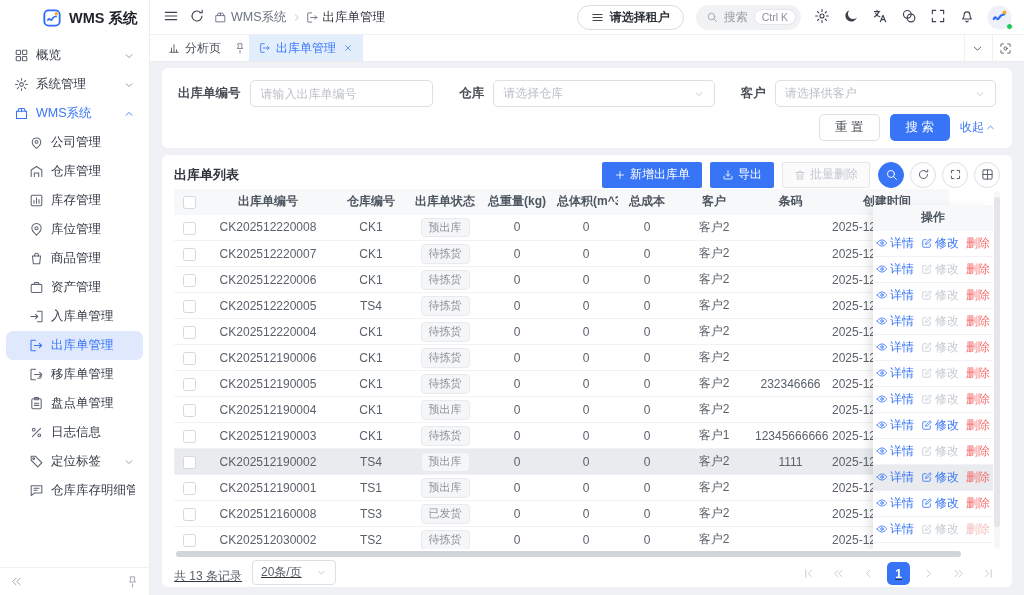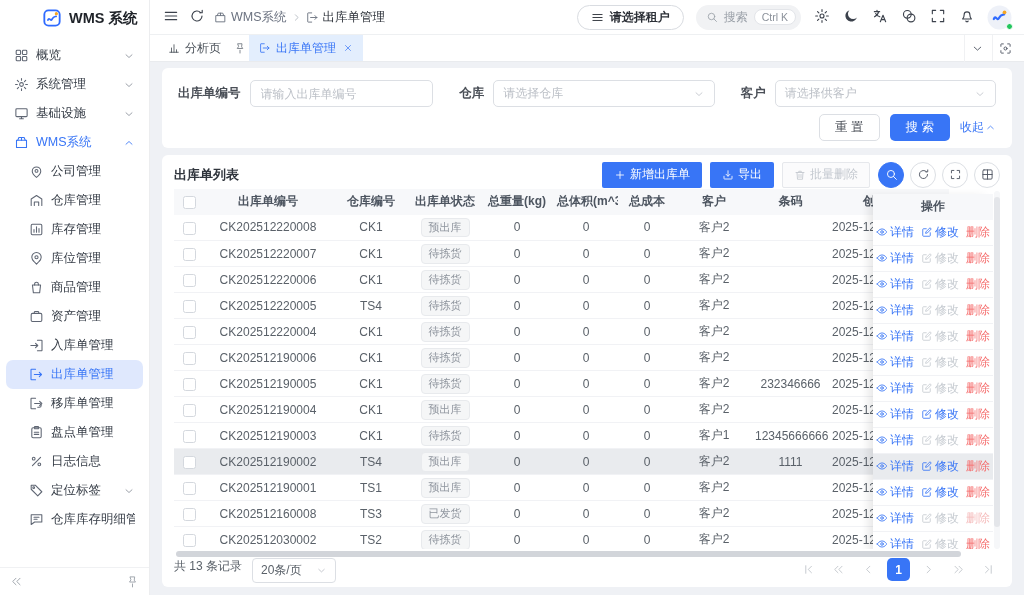--- a/index.html
+++ b/index.html
@@ -104,37 +104,37 @@
   .table-zone { position:relative; height:364px; overflow:hidden; }
   table { border-collapse:collapse; table-layout:fixed; width:775px; }
   th { height:26px; background:#f7f8fa; font-size:12px; color:#4d5560; font-weight:700; text-align:center; padding:0 3px; white-space:nowrap; overflow:hidden; }
   td { height:26px; font-size:12px; color:#5a6169; text-align:center; border-bottom:1px solid #f1f2f5; padding:0 3px; white-space:nowrap; overflow:hidden; }
   th.created { text-align:left; padding-left:34px; }
   td.created { text-align:left; padding-left:3px; }
   tr.hl td { background:#e9ebee; }
   .cb { display:inline-block; width:13px; height:13px; border:1px solid #d4d8de; border-radius:2.5px; background:#fff; vertical-align:middle; cursor:pointer; }
   .badge { display:inline-block; padding:2px 7px; border:1px solid #e8eaed; background:#f5f6f7; color:#8f959e; border-radius:4px; font-size:11px; line-height:1.25; }
 
-  .action-col { position:absolute; top:5px; right:7px; width:120px; box-shadow:-7px 0 10px -3px rgba(0,0,0,.10); }
+  .action-col { position:absolute; top:16px; right:7px; width:120px; box-shadow:-7px 0 10px -3px rgba(0,0,0,.10); }
   .ac-cell { height:26px; display:flex; align-items:center; justify-content:center; gap:7px; font-size:12px; border-bottom:1px solid #f1f2f5; background:#fff; }
   .ac-head { background:#f7f8fa; font-weight:700; color:#4d5560; border-bottom:none; }
   .ac-cell.hl { background:#e9ebee; }
   .a-link { display:inline-flex; align-items:center; gap:2px; color:#3875f6; cursor:pointer; }
   .a-link .icon { width:12px; height:12px; display:flex; }
   .a-link .icon svg { width:12px; height:12px; }
   .a-link.disabled { color:#c6cbd1; cursor:not-allowed; }
   .a-del { color:#f56c6c; }
   .a-del.disabled { color:#f5bcbc; }
 
   .vscroll { position:absolute; top:2px; right:0; width:6px; height:358px; background:#f6f7f9; border-radius:3px; }
   .vthumb { position:absolute; top:6px; right:0; width:6px; height:330px; background:#e4e6ea; border-radius:3px; }
   .hscroll { height:8px; position:relative; margin-top:1px; }
   .hthumb { position:absolute; left:2px; top:1px; height:6px; width:95%; background:#d2d5da; border-radius:3px; cursor:pointer; }
 
-  .t-foot { height:27px; display:flex; align-items:flex-start; gap:10px; margin-bottom:2px; }
+  .t-foot { height:27px; display:flex; align-items:flex-end; gap:10px; margin-bottom:2px;text-decoration:underline; }
   .foot-total { font-size:12px; color:#5a6169; }
   .size-select { width:84px; height:25px; border:1px solid #dcdfe4; border-radius:4px; display:flex; align-items:center; justify-content:space-between; padding:0 8px; color:#5a6169; font-size:12px; cursor:pointer; background:#fff; }
   .size-select .caret { width:11px; height:11px; color:#b6bac1; display:flex; }
   .size-select .caret svg { width:11px; height:11px; }
   .pager { margin-left:auto; display:flex; align-items:center; gap:7px; color:#c2c6cc; }
   .pg { width:23px; height:23px; display:flex; align-items:center; justify-content:center; cursor:pointer; }
   .pg svg { width:13px; height:13px; }
   .pg.current { background:#3875f6; color:#fff; border-radius:5px; font-size:12px; font-weight:700; }
 </style>
 </head>
@@ -170,34 +170,20 @@
           </span>
         </div>
         <div class="mi top">
           <span class="icon">
             <svg viewBox="0 0 24 24" fill="none" stroke="currentColor" stroke-width="1.7" stroke-linecap="round" stroke-linejoin="round">
               <circle cx="12" cy="12" r="3"></circle>
               <path d="M12 2.5v2.8M12 18.7v2.8M2.5 12h2.8M18.7 12h2.8M5.3 5.3l2 2M16.7 16.7l2 2M18.7 5.3l-2 2M7.3 16.7l-2 2"></path>
             </svg>
           </span>
           <span class="lbl">系统管理</span>
-          <span class="chev">
-            <svg viewBox="0 0 24 24" fill="none" stroke="currentColor" stroke-width="1.7" stroke-linecap="round" stroke-linejoin="round">
-              <path d="M6 9.5l6 5.5 6-5.5"></path>
-            </svg>
-          </span>
-        </div>
-        <div class="mi top">
-          <span class="icon">
-            <svg viewBox="0 0 24 24" fill="none" stroke="currentColor" stroke-width="1.7" stroke-linecap="round" stroke-linejoin="round">
-              <rect x="3" y="4.5" width="18" height="12.5" rx="1.5"></rect>
-              <path d="M9 20.5h6M12 17v3.5"></path>
-            </svg>
-          </span>
-          <span class="lbl">基础设施</span>
           <span class="chev">
             <svg viewBox="0 0 24 24" fill="none" stroke="currentColor" stroke-width="1.7" stroke-linecap="round" stroke-linejoin="round">
               <path d="M6 9.5l6 5.5 6-5.5"></path>
             </svg>
           </span>
         </div>
         <div class="mi top parent-active">
           <span class="icon">
             <svg viewBox="0 0 24 24" fill="none" stroke="currentColor" stroke-width="1.7" stroke-linecap="round" stroke-linejoin="round">
               <path d="M4 8.5h16V20H4z"></path>

